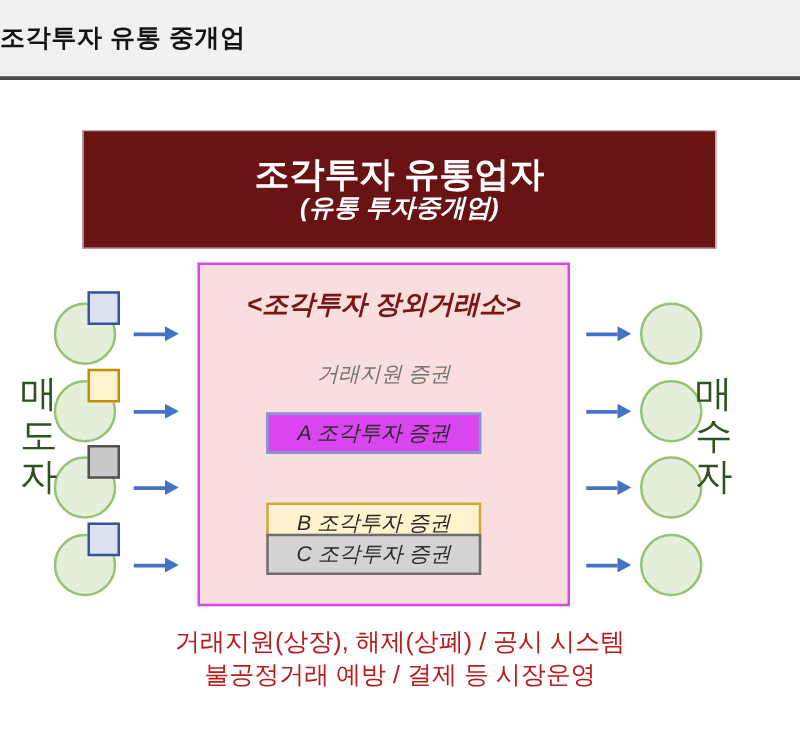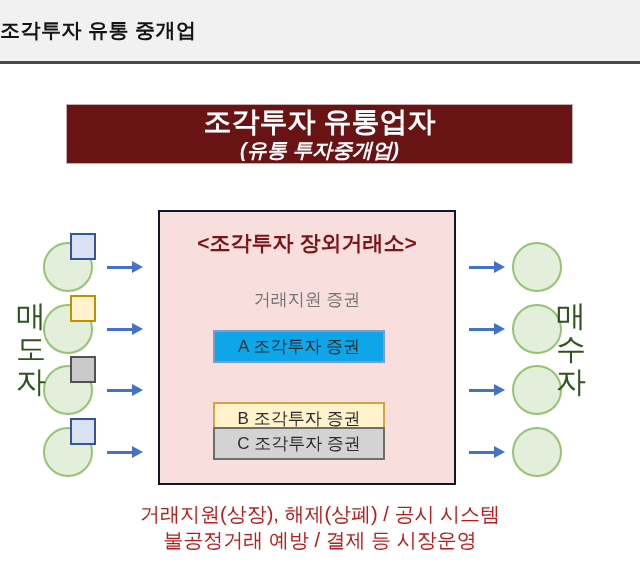--- a/index.html
+++ b/index.html
@@ -5,29 +5,29 @@
   html,body{margin:0;padding:0;background:#ffffff;}
   body{width:640px;height:584px;overflow:hidden;font-family:"Liberation Sans",sans-serif;}
   .stage{position:relative;width:640px;height:584px;background:#ffffff;}
 
   
   .header{position:absolute;left:0;top:0;width:640px;height:61px;background:#f1f1f1;
           border-bottom:3px solid #4a4a4a;display:flex;align-items:center;}
   .header-title{font-size:20px;font-weight:bold;color:#141414;letter-spacing:0.5px;}
 
   
-  .broker-box{position:absolute;left:66px;top:104px;width:507px;height:60px;background:#6a1315;
+  .broker-box{position:absolute;left:66px;top:104px;width:507px;height:95px;background:#6a1315;
               border:1px solid #c4aeae;box-sizing:border-box;display:flex;flex-direction:column;
               align-items:center;justify-content:center;color:#ffffff;text-align:center;}
   .broker-line1{font-size:28px;font-weight:bold;line-height:1.15;}
   .broker-line2{font-size:20px;font-weight:bold;line-height:1.15;font-style:italic;}
 
   
   .pink-box{position:absolute;left:158px;top:210px;width:298px;height:275px;background:#f9dede;
-            border:2px solid #0f172a;box-sizing:border-box;}
+            border:2px solid #d946ef;box-sizing:border-box;font-style:italic;}
   .ex-title{position:absolute;left:0;top:17px;width:100%;text-align:center;
             font-size:21px;font-weight:bold;color:#7a1416;}
   .ex-sub{position:absolute;left:0;top:76px;width:100%;text-align:center;
           font-size:17px;color:#737373;}
   .sec{position:absolute;left:53px;width:172px;height:33px;box-sizing:border-box;
        border:2px solid;display:flex;align-items:center;justify-content:center;
        font-size:17px;color:#2b2b2b;}
   .sec-a{top:118px;}
   .sec-b{top:166px;margin-top:24px;}
   .sec-c{top:215px;text-align:right;}
@@ -70,21 +70,21 @@
   </div>
 
   <div class="broker-box">
     <div class="broker-line1">조각투자 유통업자</div>
     <div class="broker-line2">(유통 투자중개업)</div>
   </div>
 
   <div class="pink-box">
     <div class="ex-title">&lt;조각투자 장외거래소&gt;</div>
     <div class="ex-sub">거래지원 증권</div>
-    <div class="sec sec-a" style="background:#0ea5e9;border-color:#7f9cd0">A 조각투자 증권</div>
+    <div class="sec sec-a" style="background:#d946ef;border-color:#7f9cd0">A 조각투자 증권</div>
     <div class="sec sec-b" style="background:#fff2cc;border-color:#d0a73f">B 조각투자 증권</div>
     <div class="sec sec-c" style="background:#d3d3d3;border-color:#6e6e6e">C 조각투자 증권</div>
   </div>
 
   <div class="circle cl r1"></div>
   <div class="square r1" style="background:#d9e1f2;border-color:#34549c"></div>
   <div class="arrow al r1"></div>
 
   <div class="circle cl r2"></div>
   <div class="square r2" style="background:#fff2cc;border-color:#bf9000"></div>

